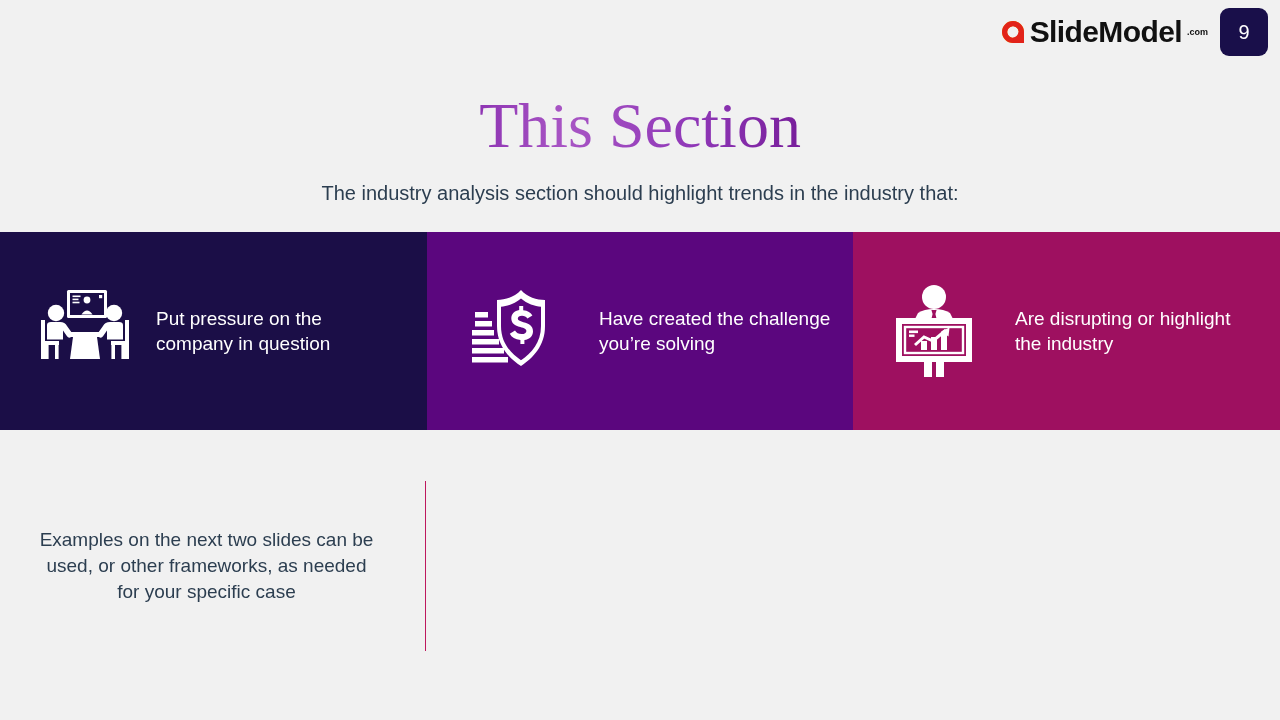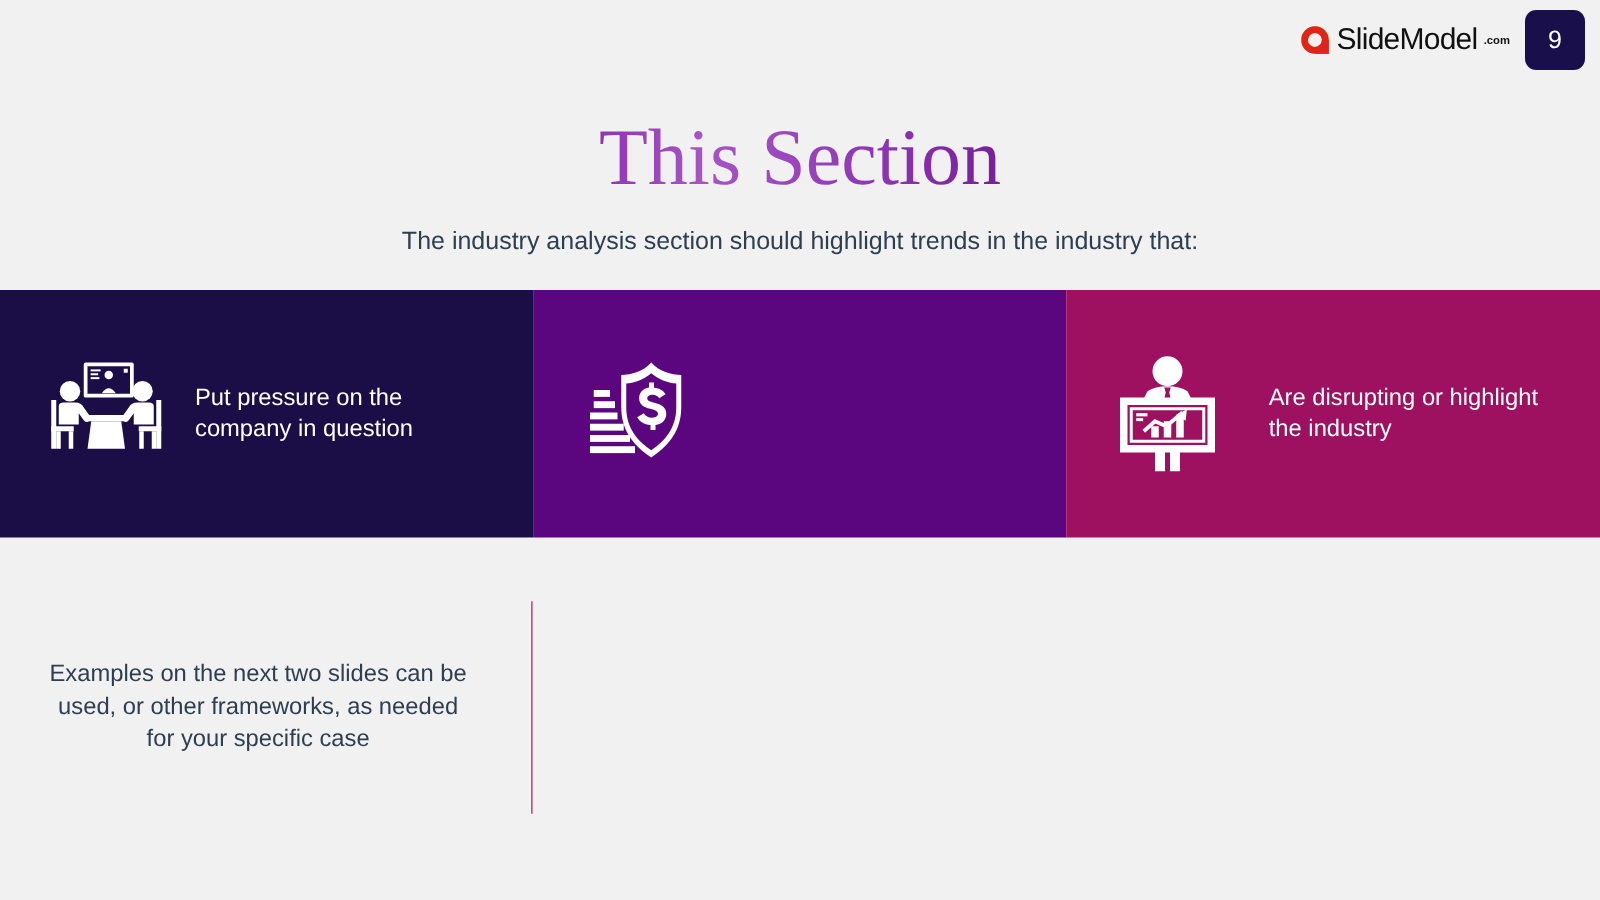--- a/index.html
+++ b/index.html
@@ -38,22 +38,22 @@
     height: 34px;
   }
   .logo-mark {
     width: 26px;
     height: 26px;
     position: relative;
     flex: none;
   }
   .logo-text {
     font-family: "Liberation Sans", sans-serif;
-    font-weight: normal;
-    font-size: 24px;
+    font-weight: bold;
+    font-size: 30px;
     letter-spacing: -0.6px;
     color: #111111;
     line-height: 1;
     white-space: nowrap;
   }
   .logo-dotcom {
     font-family: "Liberation Sans", sans-serif;
     font-weight: bold;
     font-size: 9px;
     color: #111111;
@@ -270,20 +270,21 @@
             <rect x="1" y="60" width="32" height="5.5"></rect>
             <rect x="1" y="69" width="36" height="5.5"></rect>
 
             <path d="M50 2 C44 9 34 12 26 12 v26 c0 20 12 32 24 40 c12 -8 24 -20 24 -40 V12 c-8 0 -18 -3 -24 -10 z
                      M50 10.5 c6 5.2 14 7.8 20 8.3 v19.2 c0 16.8 -9.6 27.2 -20 34.2 c-10.4 -7 -20 -17.4 -20 -34.2 V18.8 c6 -0.5 14 -3.1 20 -8.3 z"></path>
 
             <path d="M48.2 18 h4 v4.2 c4.6 0.4 7.6 2.4 9.2 5.2 l-5 3.2 c-1.2 -1.8 -3 -2.8 -5.4 -2.8 c-2.6 0 -4.2 1.1 -4.2 2.8 c0 1.8 1.6 2.6 5.6 3.6 c5.8 1.5 9.6 3.5 9.6 9 c0 4.8 -3.3 8 -8.6 8.8 V56 h-4 v-4 c-5.2 -0.5 -8.8 -2.8 -10.6 -6.3 l5.2 -3.2 c1.4 2.3 3.6 3.6 6.6 3.6 c3 0 4.8 -1.2 4.8 -3.1 c0 -2 -1.8 -2.8 -6.2 -4 c-5.4 -1.4 -8.9 -3.5 -8.9 -8.7 c0 -4.5 3.3 -7.6 7.9 -8.4 z"></path>
           </g>
         </svg>
       </div>
+      <div class="panel-text">Have created the challenge you’re solving</div>
     </div>
 
     <div class="panel panel-3">
       <div class="panel-icon">
         <svg width="92" height="96" viewBox="0 0 92 96" aria-hidden="true">
           <g fill="#ffffff">
 
             <circle cx="46" cy="14" r="12"></circle>
 
             <path d="M30 30 q6 -4 16 -4 q10 0 16 4 l4 8 h-40 z"></path>

